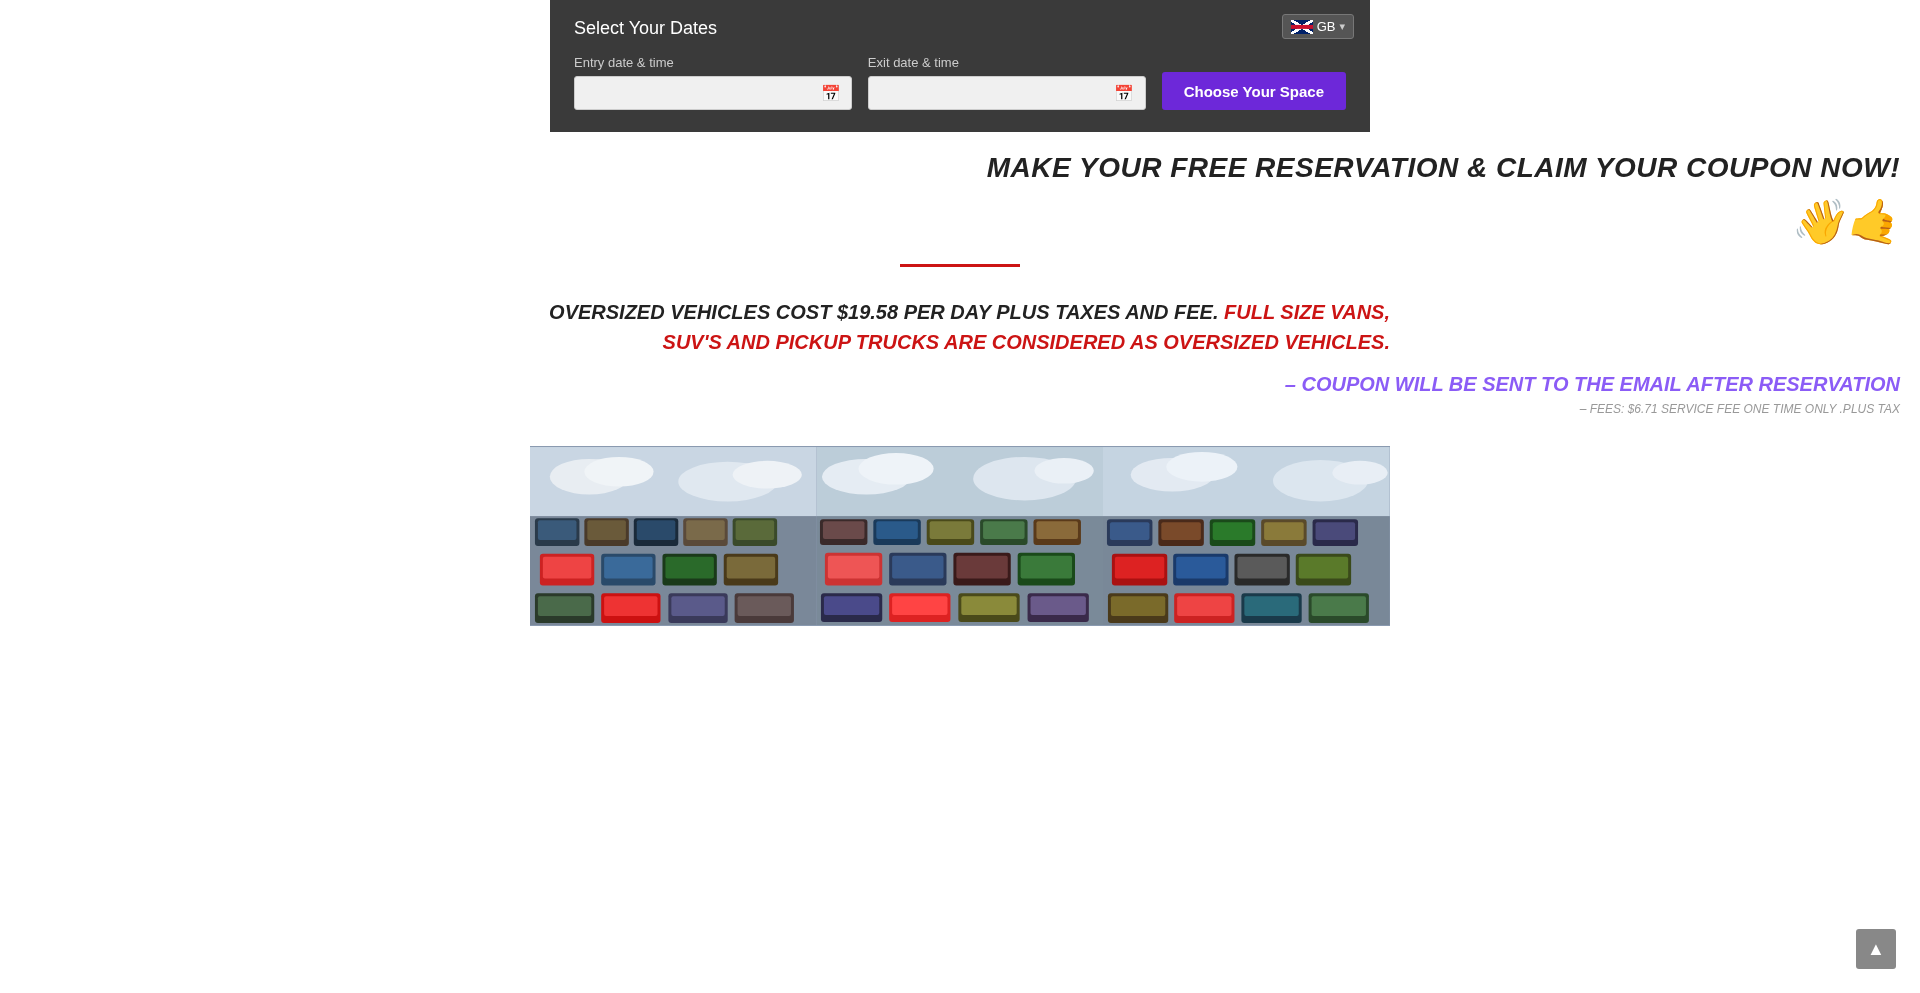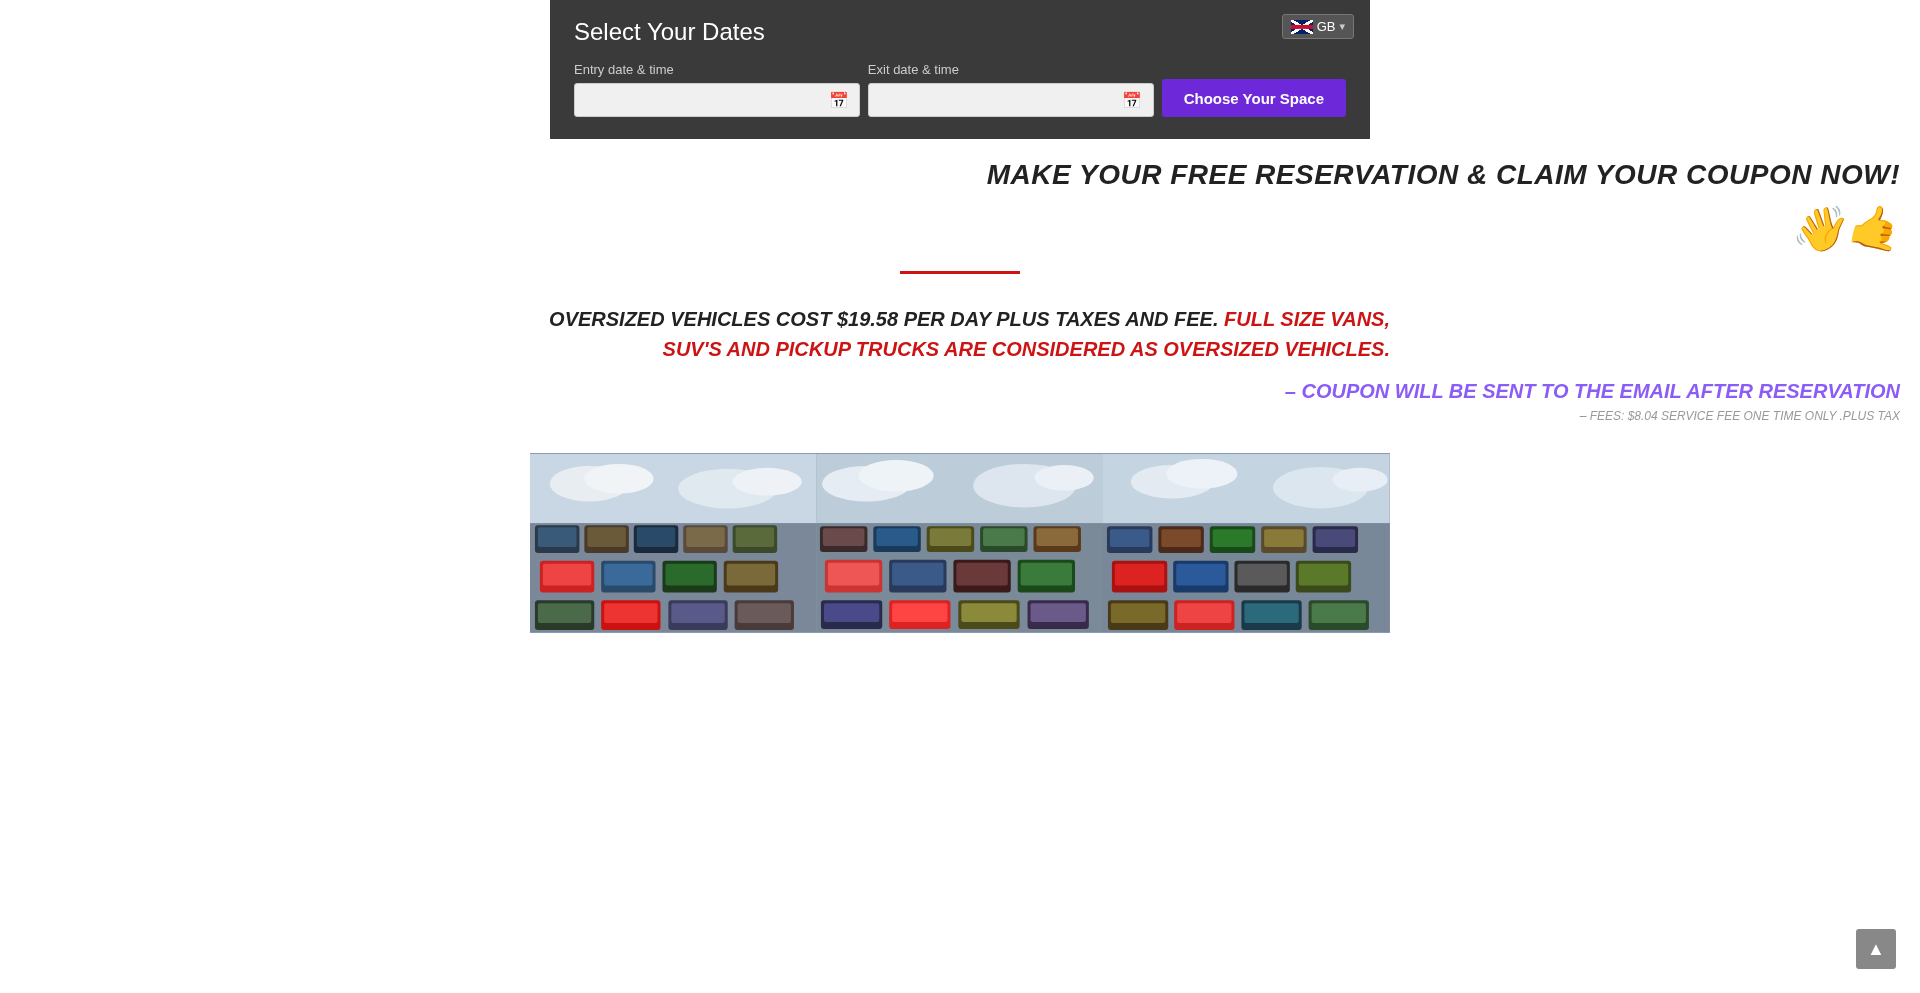--- a/index.html
+++ b/index.html
@@ -14,21 +14,21 @@
     .booking-bar {
       background: #3a3a3a;
       width: 820px;
       margin: 0 auto;
       padding: 18px 24px 22px;
       position: relative;
     }
 
     .booking-bar-title {
       color: #ffffff;
-      font-size: 24px;
+      font-size: 18px;
       font-weight: 400;
       margin-bottom: 16px;
     }
 
     .lang-selector {
       position: absolute;
       top: 14px;
       right: 16px;
       display: flex;
       align-items: center;
@@ -45,21 +45,21 @@
       font-size: 13px;
     }
 
     .lang-chevron {
       color: #ccc;
       font-size: 11px;
     }
 
     .date-fields {
       display: flex;
-      gap: 8px;
+      gap: 16px;
       align-items: flex-end;
     }
 
     .date-field-group {
       display: flex;
       flex-direction: column;
       flex: 1;
     }
 
     .date-field-label {
@@ -284,21 +284,21 @@
 
 
   <div class="red-divider"></div>
 
   <div class="oversized-notice">
     <span>OVERSIZED VEHICLES COST $19.58 PER DAY PLUS TAXES AND FEE. </span><span class="red-text">FULL SIZE VANS, SUV'S AND PICKUP TRUCKS ARE CONSIDERED AS OVERSIZED VEHICLES.</span>
   </div>
 
   <div class="coupon-notice">– COUPON WILL BE SENT TO THE EMAIL AFTER RESERVATION</div>
 
-  <div class="fees-notice">– FEES: $8.04 SERVICE FEE ONE TIME ONLY .PLUS TAX</div>
+  <div class="fees-notice">– FEES: $6.71 SERVICE FEE ONE TIME ONLY .PLUS TAX</div>
 
   <div class="photo-row">
     <div class="photo-box">
       <div class="parking-lot-img">
         <svg viewBox="0 0 290 180" xmlns="http://www.w3.org/2000/svg">
           <rect width="290" height="180" fill="#8a9ab0"></rect>
 
           <rect width="290" height="70" fill="#c9d6e3"></rect>
 
           <ellipse cx="60" cy="30" rx="40" ry="18" fill="#e8edf2"></ellipse>

